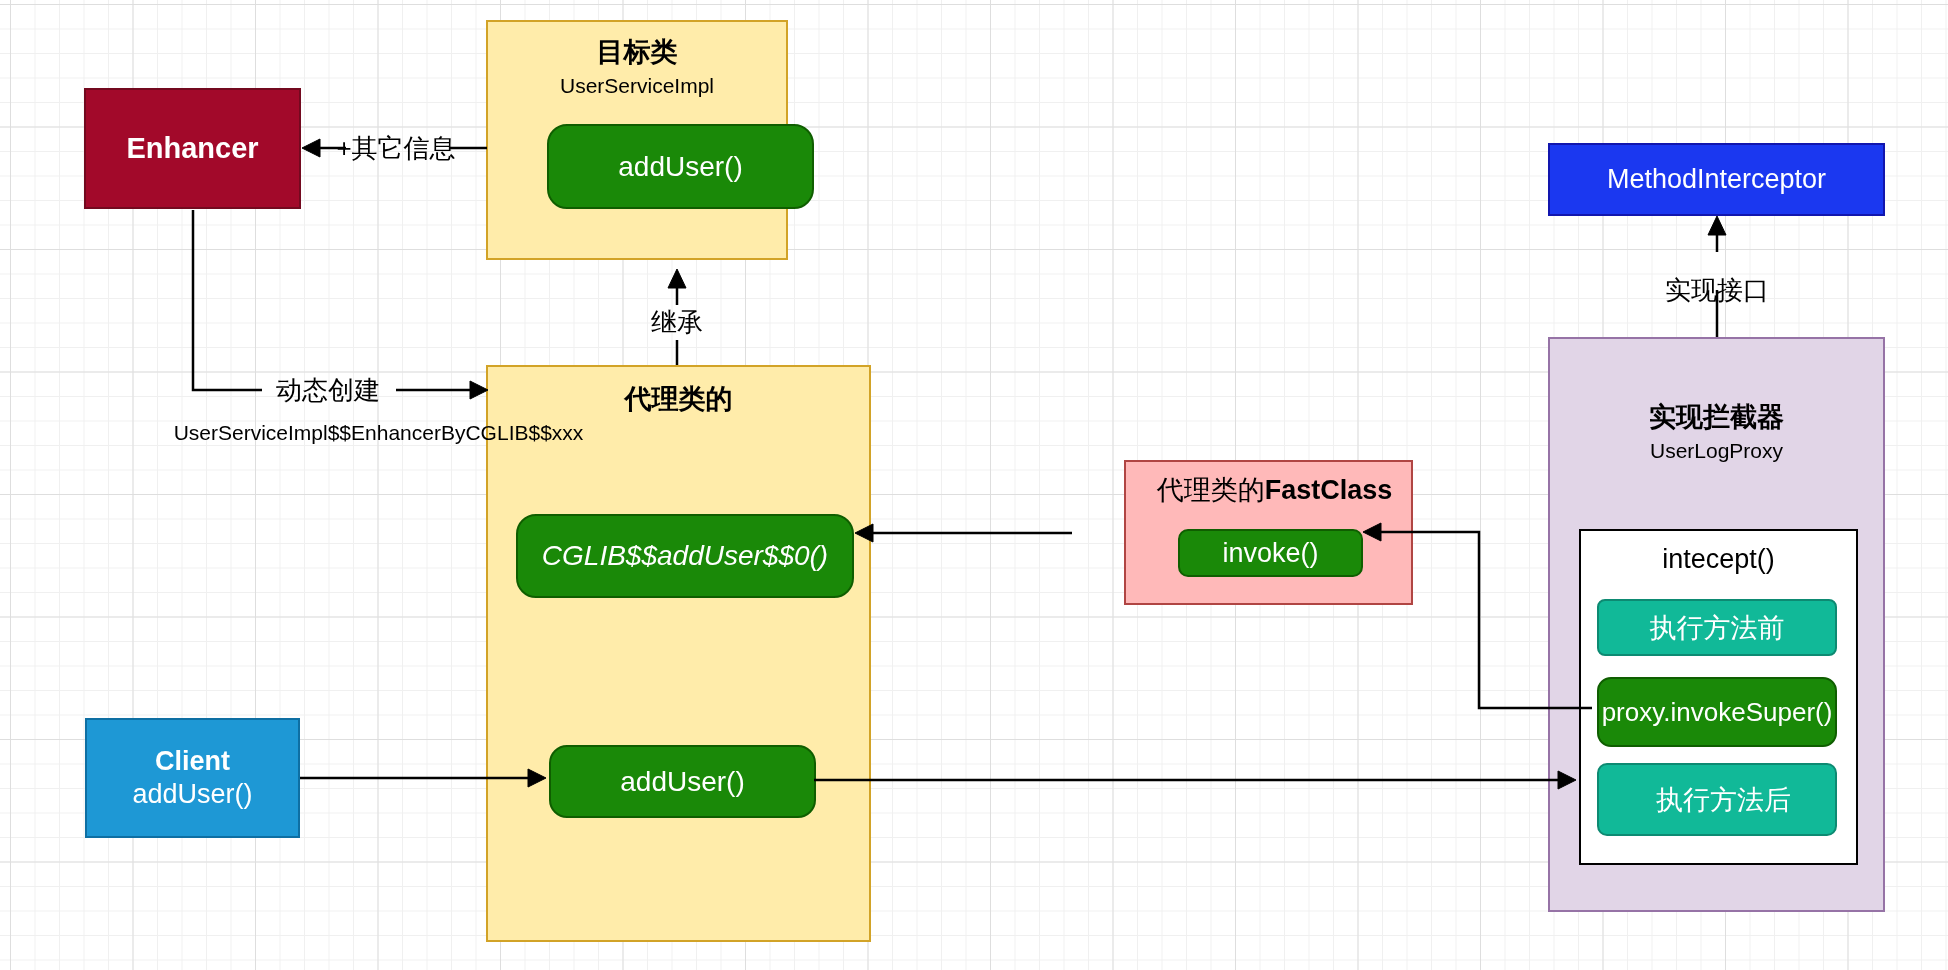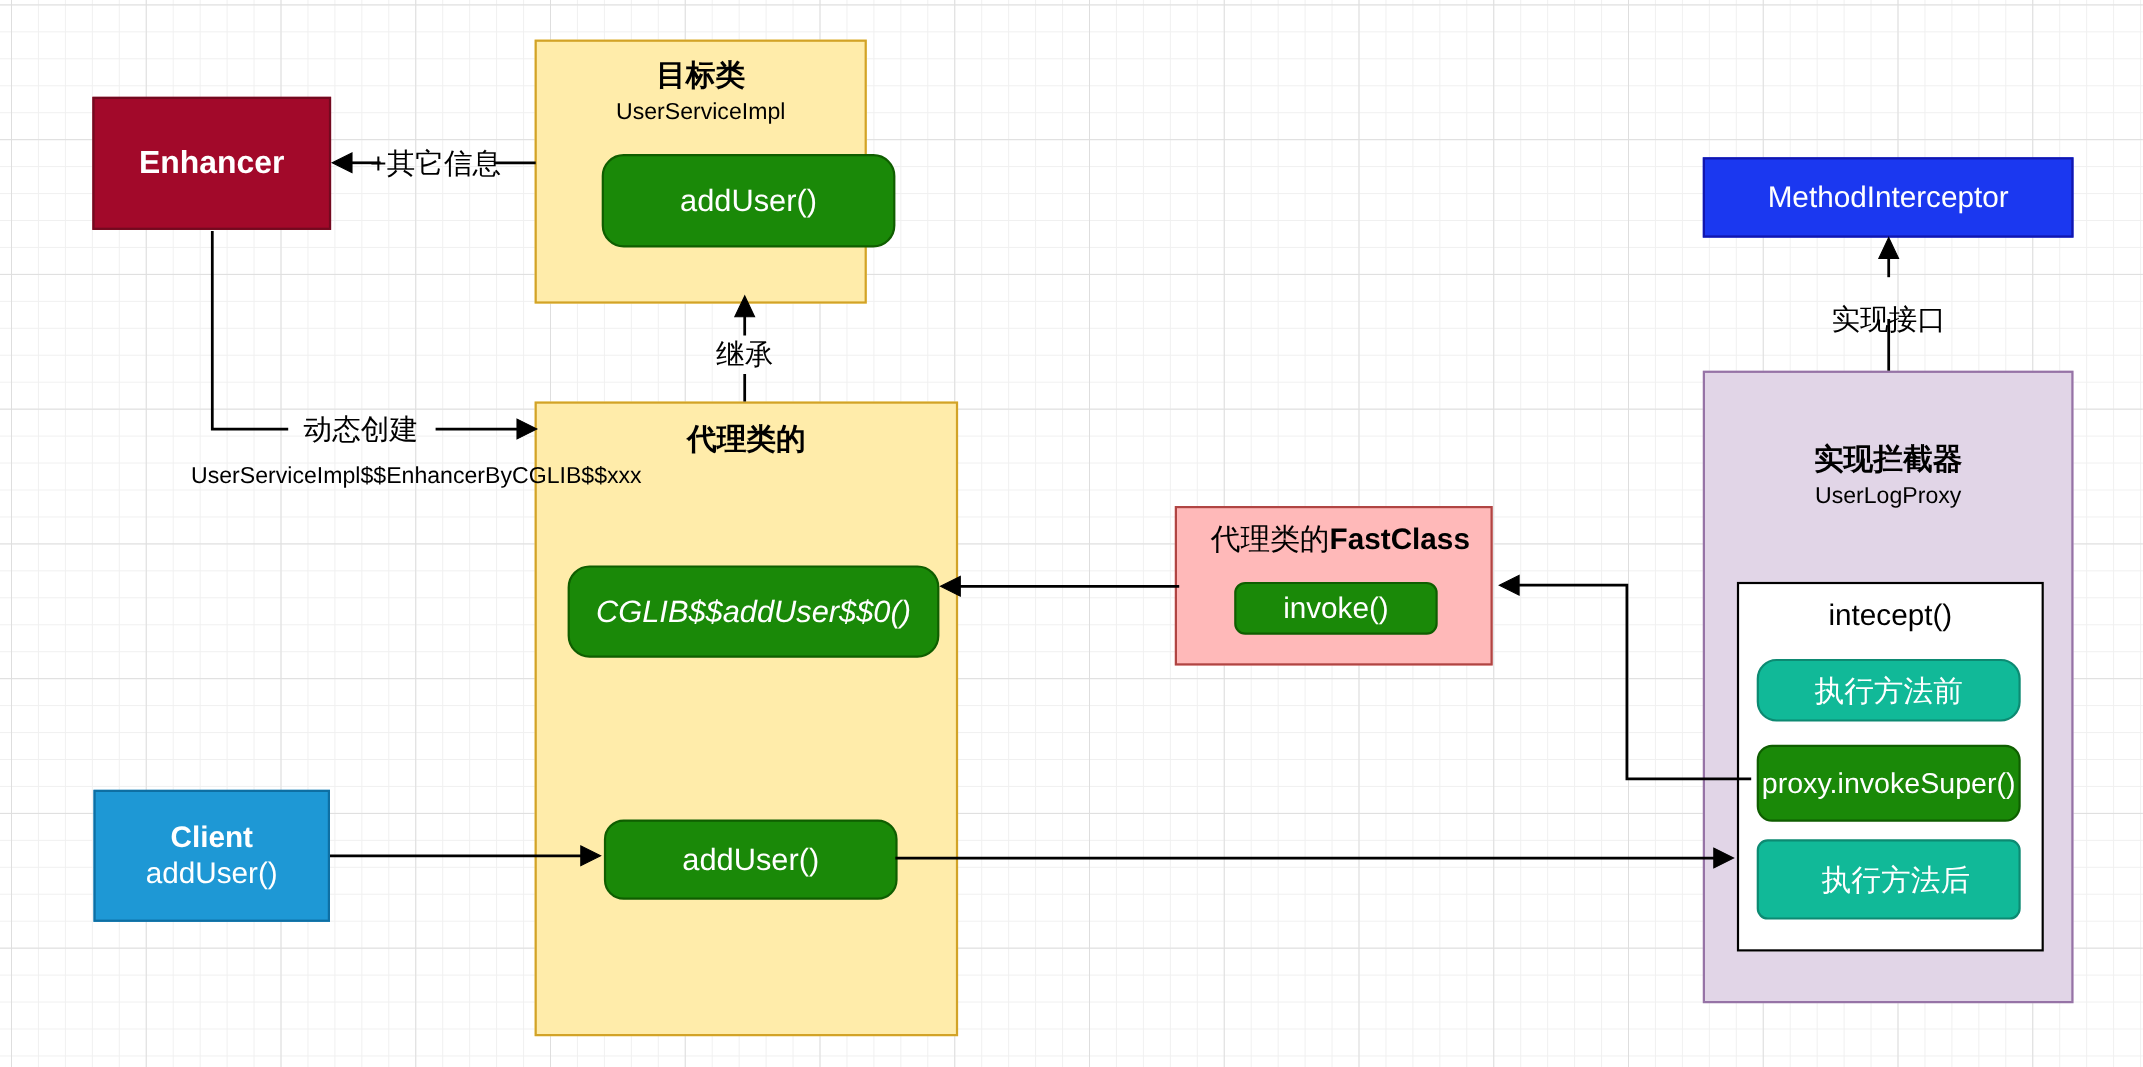--- a/index.html
+++ b/index.html
@@ -31,48 +31,48 @@
     display:flex;align-items:center;justify-content:center;
     color:#fff;font-size:27px;white-space:nowrap;
   }
   .green{background:#1a8908;border:2px solid #0f5e00;}
   .teal{background:#11b998;border:2px solid #0d8a72;}
 
   #enhancer-box{left:84px;top:88px;width:217px;height:121px;
     background:#a2092a;border:2px solid #73091f;
     display:flex;align-items:center;justify-content:center;
     color:#fff;font-weight:bold;font-size:29px;}
-  #target-box{left:486px;top:36px;width:302px;height:240px;
+  #target-box{left:486px;top:20px;width:302px;height:240px;
     background:#ffecaa;border:2px solid #d2a327;padding-top:14px;}
   #target-adduser-btn{left:59px;top:102px;width:267px;height:85px;border-radius:20px;font-size:28px;}
   #proxy-box{left:486px;top:365px;width:385px;height:577px;
     background:#ffecaa;border:2px solid #d2a327;padding-top:16px;}
   #proxy-box .node-sub{position:relative;left:50%;transform:translateX(-50%);width:600px;margin-left:-300px;left:50%;}
   #cglib-btn{left:28px;top:147px;width:338px;height:84px;border-radius:20px;font-size:28px;font-style:italic;}
   #proxy-adduser-btn{left:61px;top:378px;width:267px;height:73px;border-radius:18px;font-size:28px;}
   #client-box{left:85px;top:718px;width:215px;height:120px;
     background:#1e98d5;border:2px solid #0e6fa3;
     display:flex;flex-direction:column;align-items:center;justify-content:center;}
   #client-box .l1{color:#fff;font-weight:bold;font-size:27px;line-height:33px;}
   #client-box .l2{color:#fff;font-size:27px;line-height:33px;}
-  #fastclass-box{left:1068px;top:460px;width:289px;height:145px;
+  #fastclass-box{left:1124px;top:460px;width:289px;height:145px;
     background:#ffb9b9;border:2px solid #b04543;padding-top:12px;box-sizing:border-box;padding-left:12px;}
   #fastclass-title{font-size:27px;color:#000;text-align:center;line-height:33px;white-space:nowrap;}
   #fastclass-title .b{font-weight:bold;}
   #invoke-btn{left:52px;top:67px;width:185px;height:48px;border-radius:10px;}
   #mi-box{left:1548px;top:143px;width:337px;height:73px;
     background:#1b38f0;border:2px solid #1216ae;
     display:flex;align-items:center;justify-content:center;
     color:#fff;font-size:27px;}
   #interceptor-box{left:1548px;top:337px;width:337px;height:575px;
     background:#e1d5e7;border:2px solid #9673a6;padding-top:62px;}
   #inner-box{left:29px;top:190px;width:279px;height:336px;
     background:#ffffff;border:2px solid #000;padding-top:12px;box-sizing:border-box;}
   #inner-title{font-size:27px;color:#000;text-align:center;line-height:33px;}
-  #before-btn{left:16px;top:68px;width:240px;height:57px;border-radius:18px;}
+  #before-btn{left:16px;top:68px;width:240px;height:57px;border-radius:8px;}
   #super-btn{left:16px;top:146px;width:240px;height:70px;border-radius:14px;font-size:26px;}
   #after-btn{left:16px;top:232px;width:240px;height:73px;border-radius:10px;padding-left:13px;}
 
   .edge-label{
     position:absolute;z-index:6;transform:translate(-50%,-50%);
     font-size:26px;color:#000;white-space:nowrap;line-height:1;
   }
   #lbl-other-info{left:396px;top:148px;}
   #lbl-dynamic-create{left:328px;top:390px;}
   #lbl-inherit{left:677px;top:322px;}

